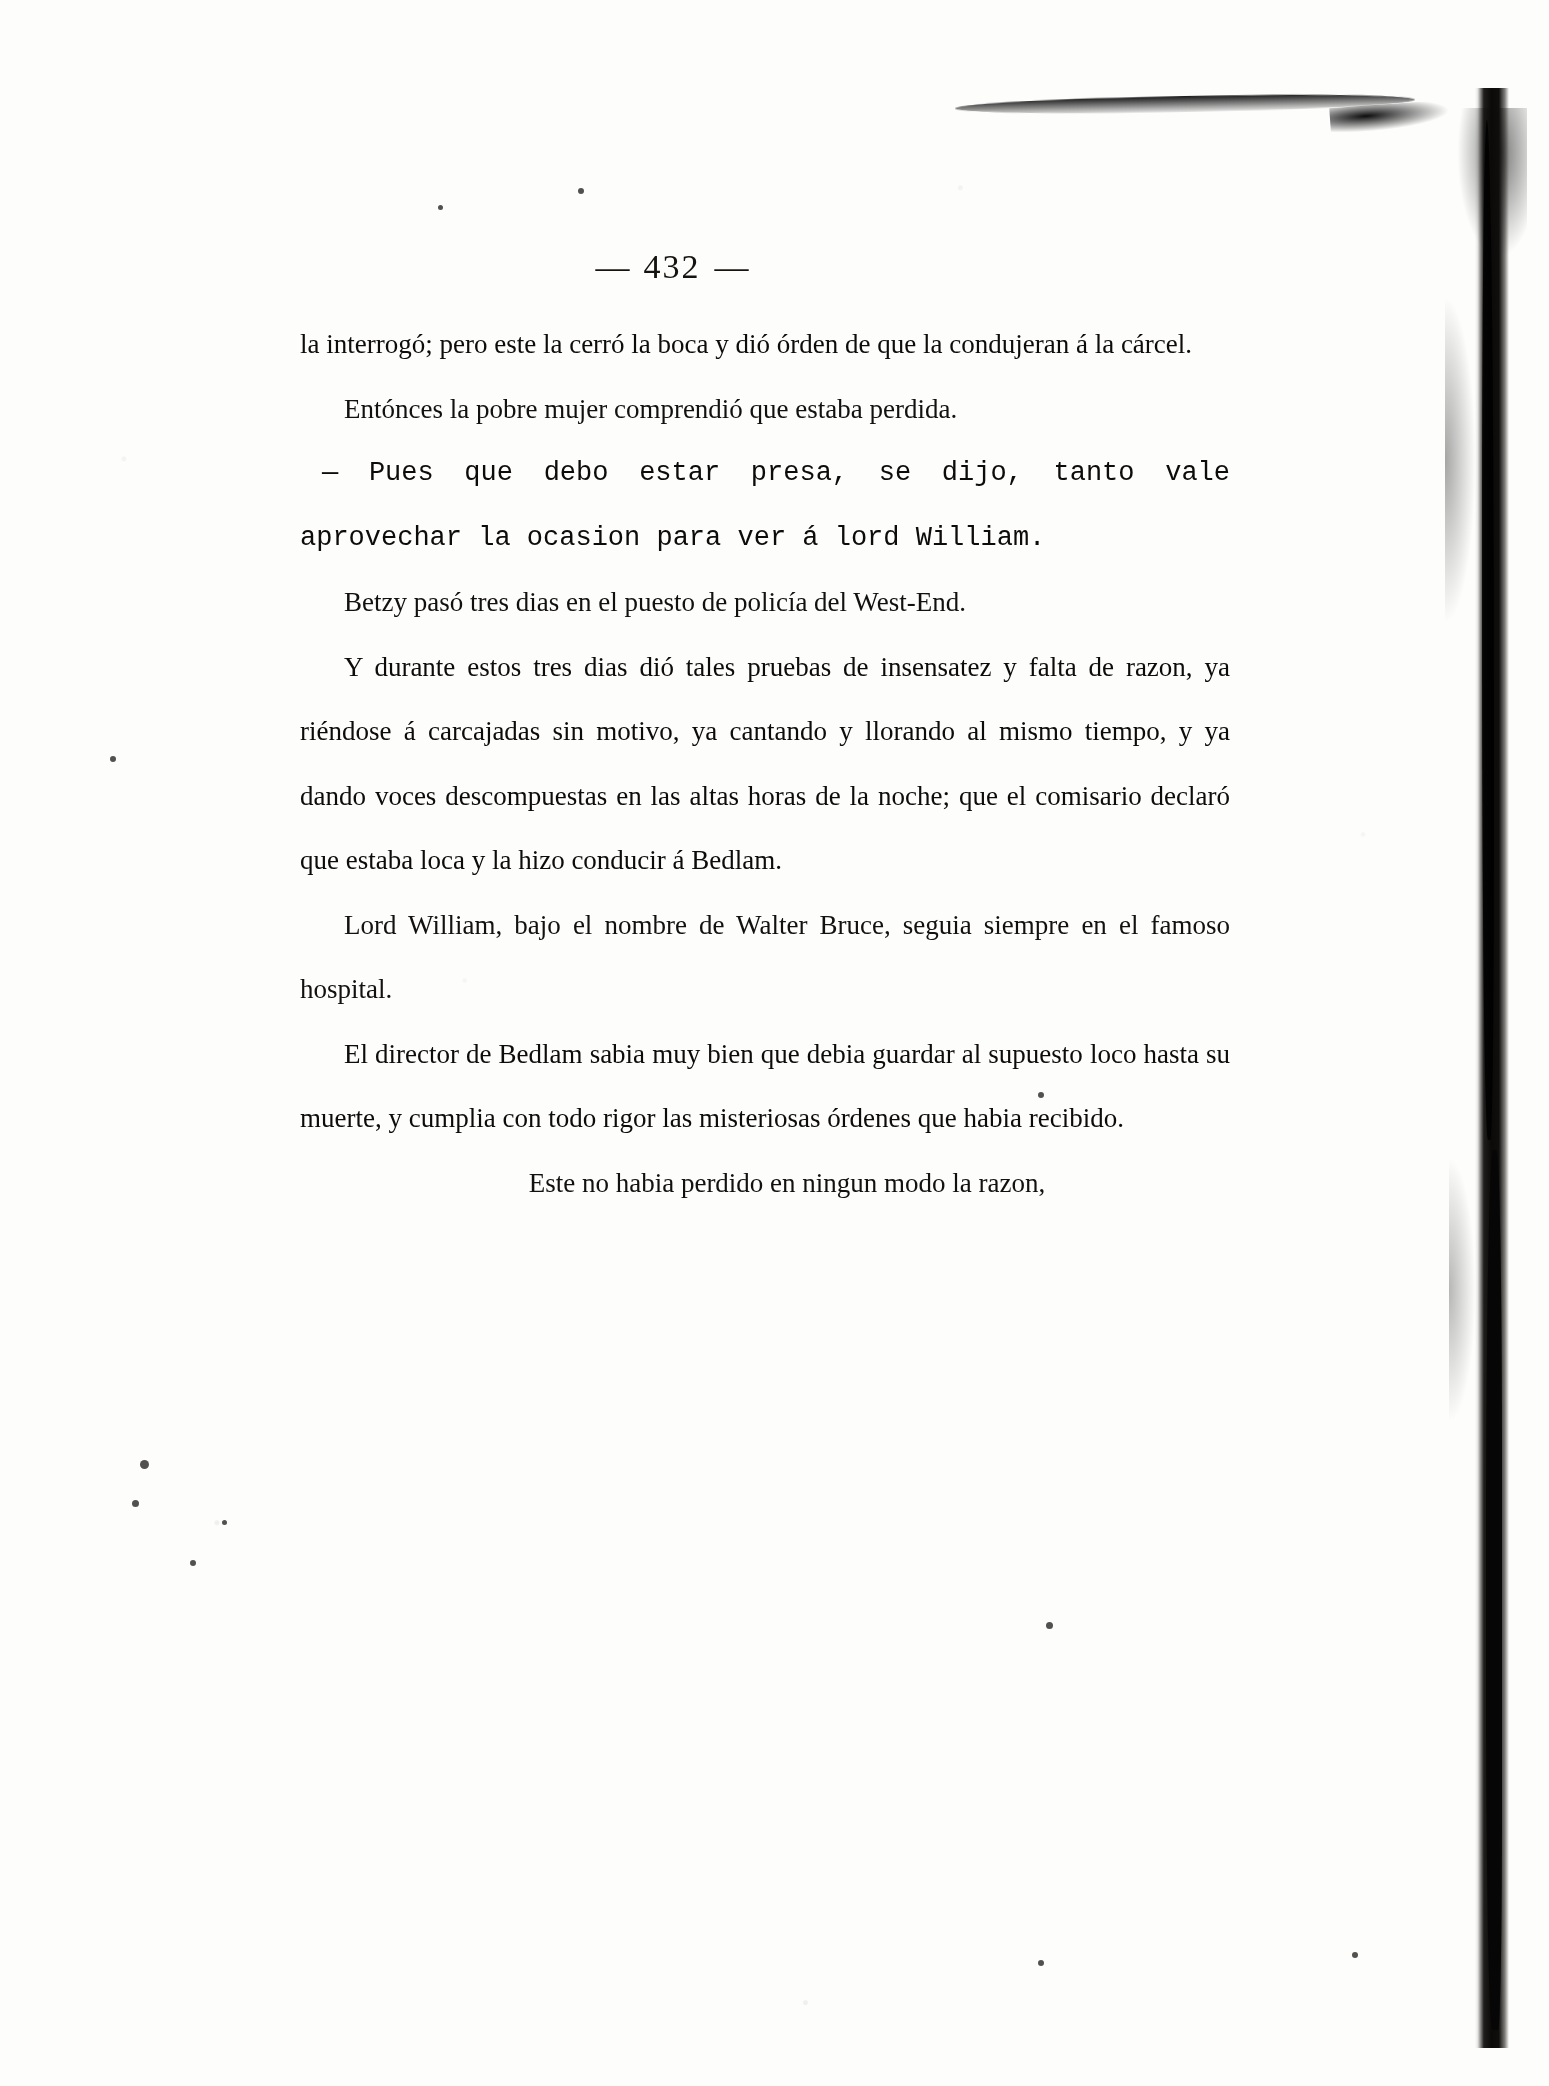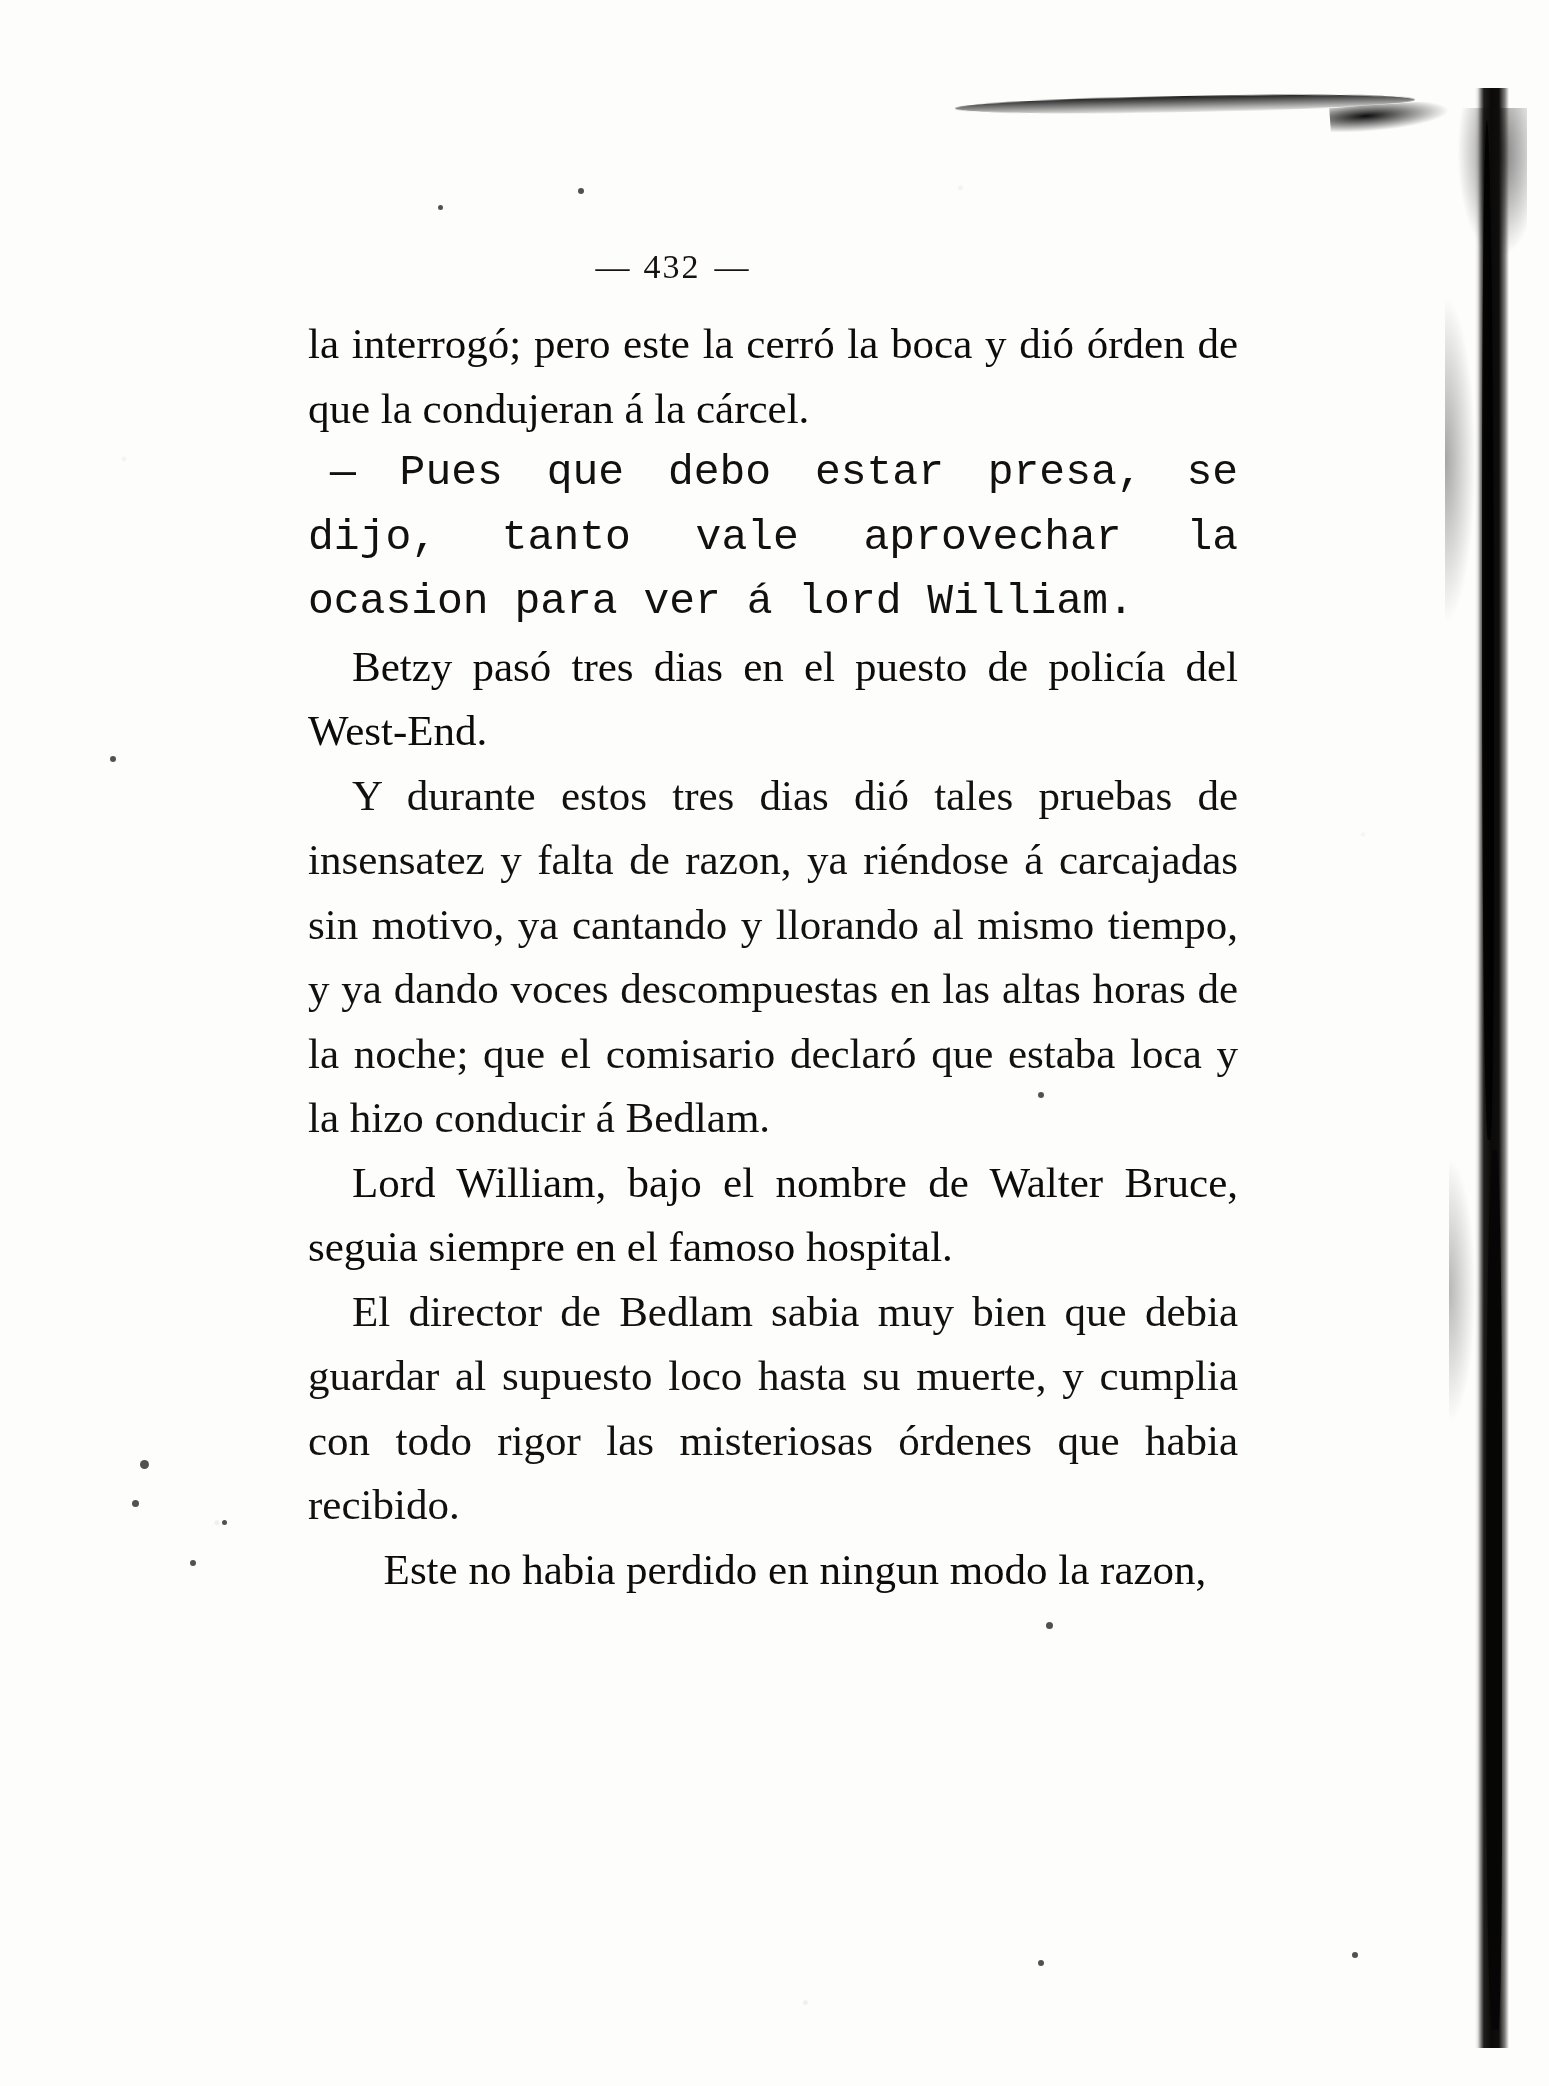--- a/index.html
+++ b/index.html
@@ -134,25 +134,25 @@
     width: 1344px;
     text-align: center;
     font-size: 34px;
     letter-spacing: 2px;
     color: #15120f;
   }
   .folio .dash { letter-spacing: 0; padding: 0 14px; }
 
   .textblock {
     position: absolute;
-    left: 308px;
+    left: 300px;
     top: 312px;
     width: 930px;
     color: #100e0c;
-    font-size: 43px;
+    font-size: 27px;
     line-height: 64.5px;
     text-align: justify;
     text-justify: inter-word;
   }
   .textblock p {
     margin: 0;
     text-indent: 44px;
     -webkit-hyphens: manual;
     hyphens: manual;
   }
@@ -179,20 +179,21 @@
 <div class="scan-noise"></div>
 
 <div class="page">
 
   <div class="folio">
     <span class="dash">—</span><span>432</span><span class="dash">—</span>
   </div>
 
   <div class="textblock">
     <p class="noindent">la interrogó; pero este la cerró la boca y dió órden de que la condujeran á la cárcel.</p>
+    <p>Entónces la pobre mujer comprendió que estaba perdida.</p>
     <p class="dashstart">— Pues que debo estar presa, se dijo, tanto vale aprovechar la ocasion para ver á lord William.</p>
     <p>Betzy pasó tres dias en el puesto de policía del West-End.</p>
     <p>Y durante estos tres dias dió tales pruebas de insensatez y falta de razon, ya riéndose á carcajadas sin motivo, ya cantando y llorando al mismo tiempo, y ya dando voces descompuestas en las altas horas de la noche; que el comisario declaró que estaba loca y la hizo conducir á Bedlam.</p>
     <p>Lord William, bajo el nombre de Walter Bruce, seguia siempre en el famoso hospital.</p>
     <p>El director de Bedlam sabia muy bien que debia guardar al supuesto loco hasta su muerte, y cumplia con todo rigor las misteriosas órdenes que habia recibido.</p>
     <p>Este no habia perdido en ningun modo la razon,</p>
   </div>
 
   <div class="top-tear"></div>
   <div class="top-tear2"></div>

